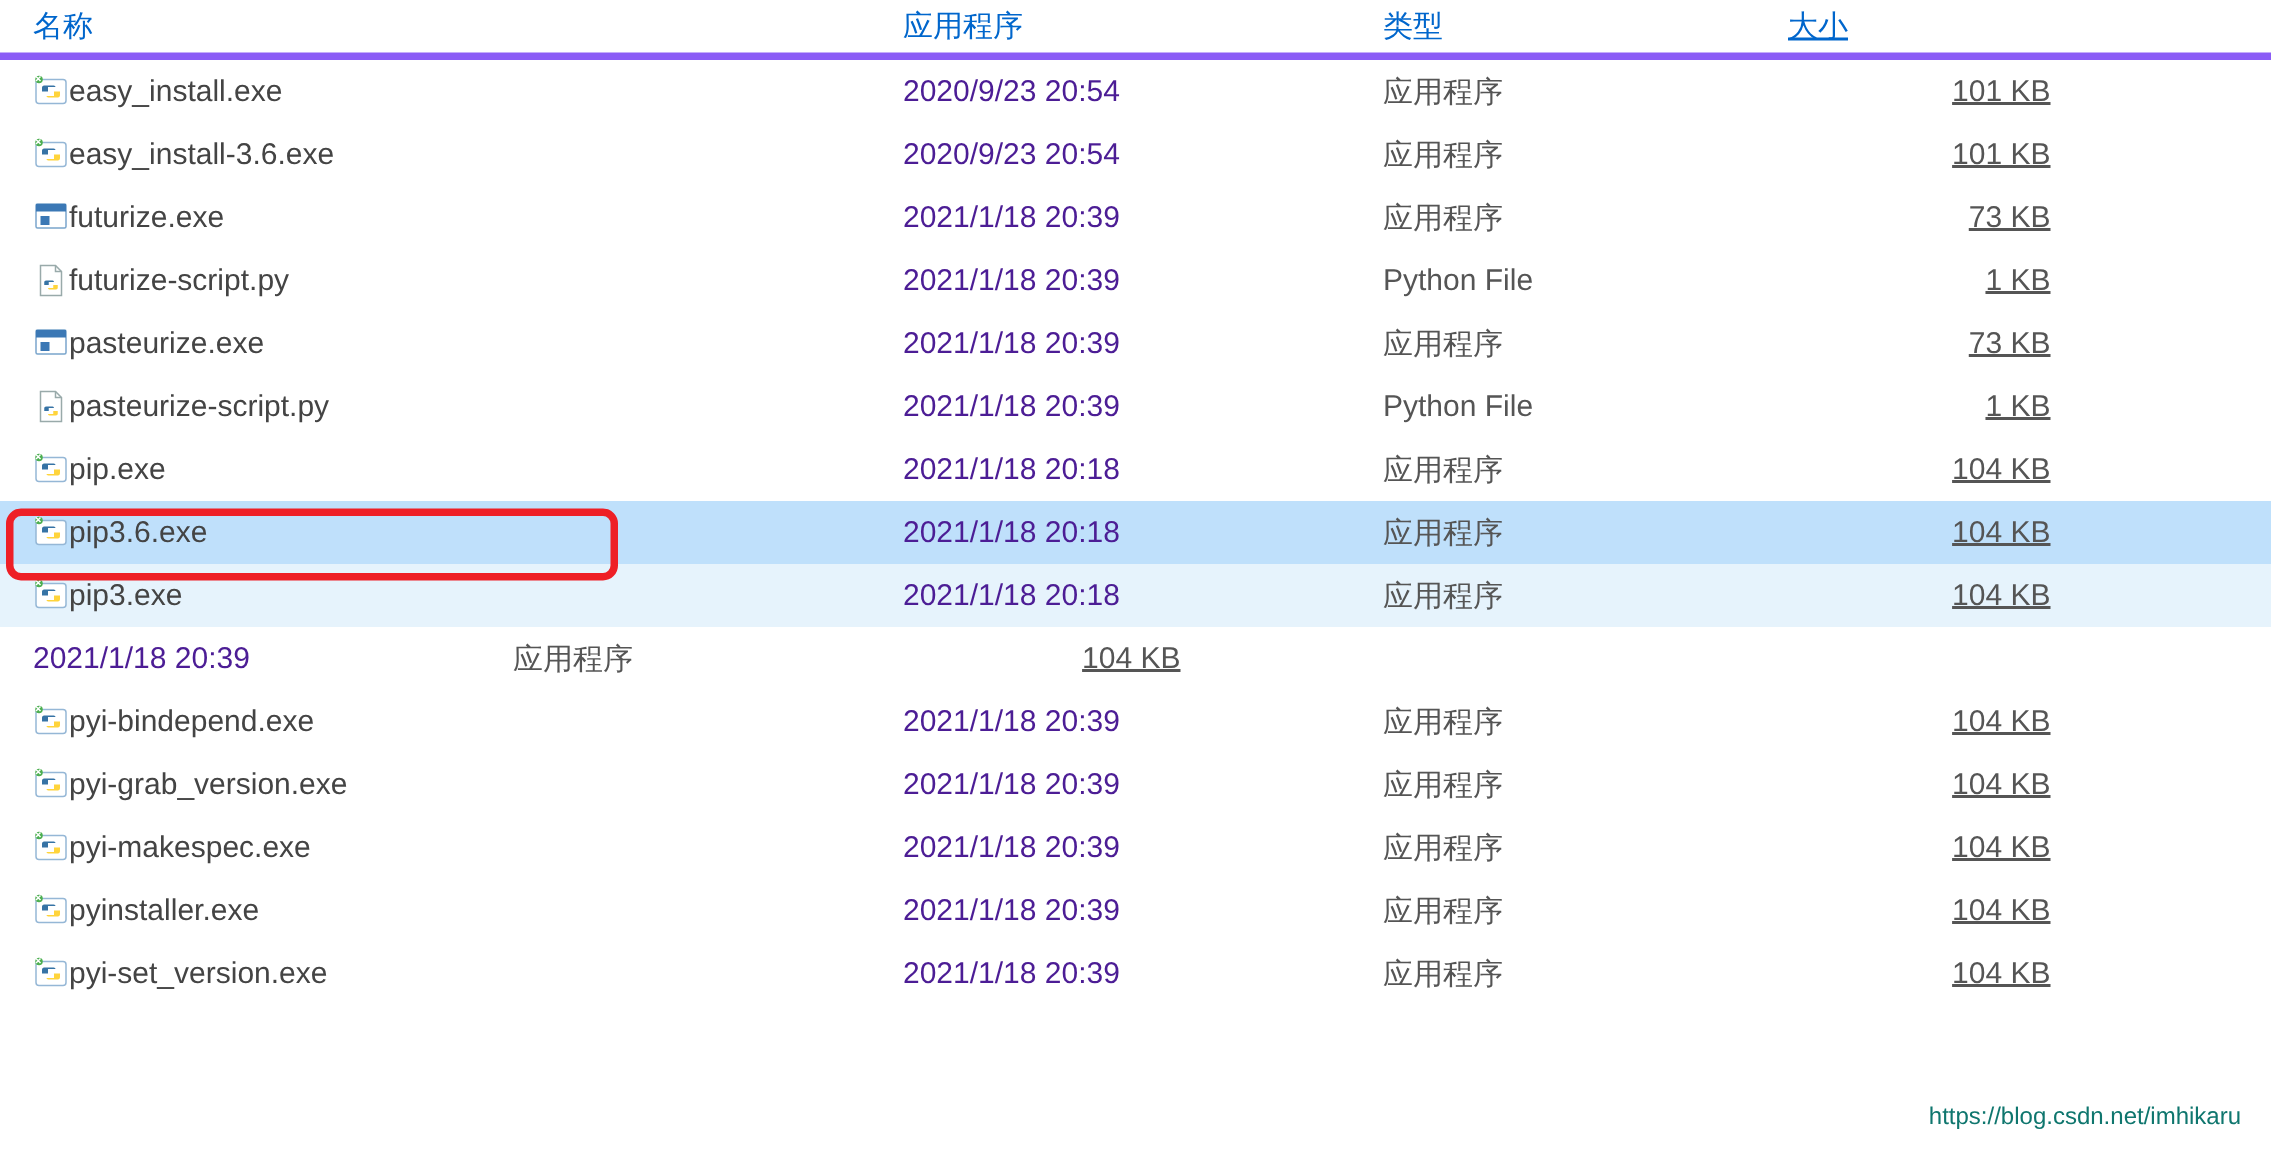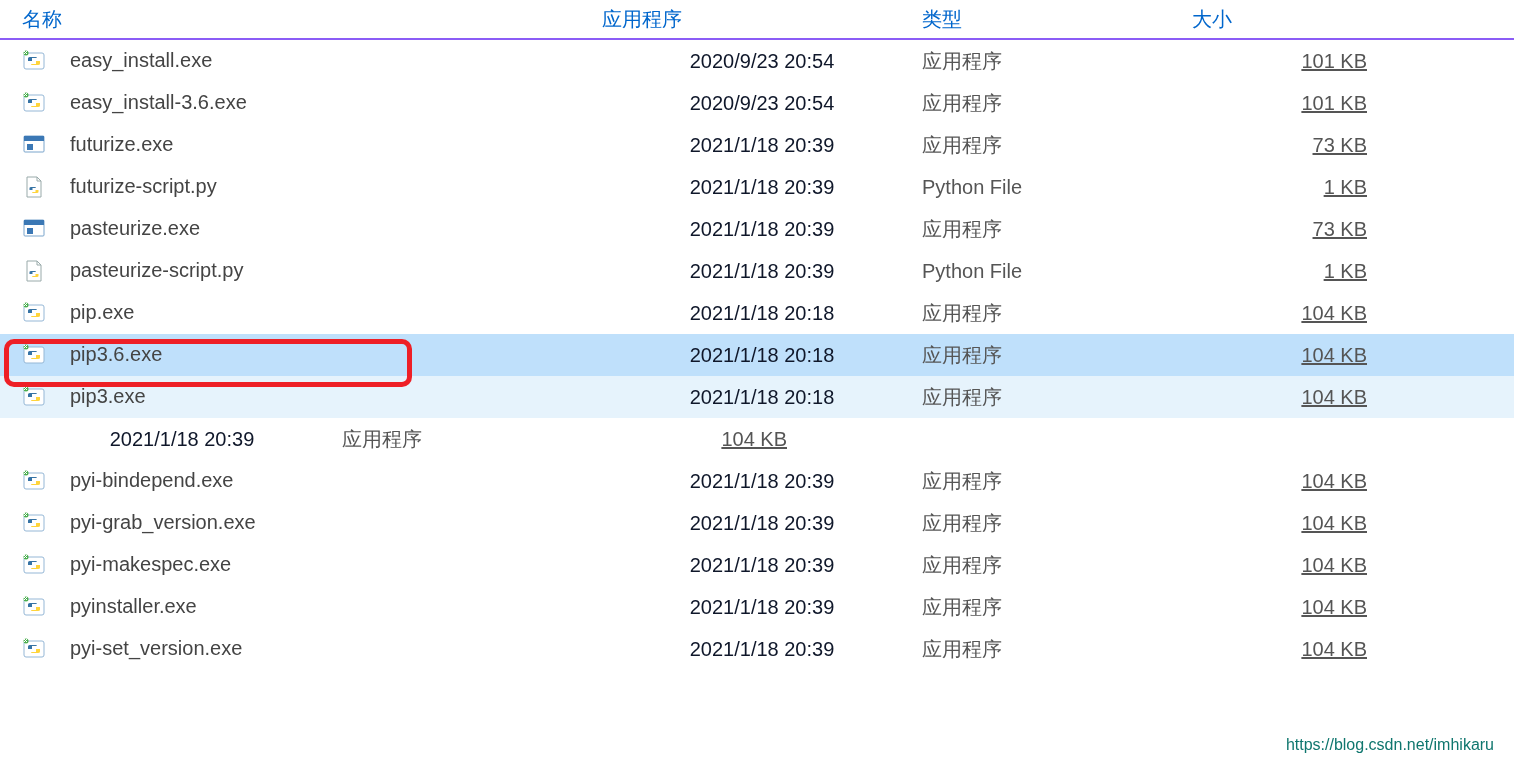--- a/index.html
+++ b/index.html
@@ -10,47 +10,47 @@
     color: #333;
     background: #fff;
     width: 1514px;
   }
   .header {
     display: flex;
     align-items: center;
     height: 40px;
     padding: 0 0 0 22px;
     color: #0066cc;
-    border-bottom: 2px solid #8b5cf6;
+    border-bottom: 5px solid #8b5cf6;
   }
   .header .col-name { width: 580px; }
   .header .col-date { width: 320px; }
   .header .col-type { width: 270px; }
-  .header .col-size { width: 185px; }
+  .header .col-size { width: 185px; text-decoration: underline; }
   .rows { }
   .row {
     display: flex;
     align-items: center;
     height: 42px;
     padding: 0 0 0 22px;
     color: #444;
   }
   .row.selected {
     background: #bfe0fb;
   }
   .row.hover {
     background: #e6f3fc;
   }
   .row .col-name {
     width: 580px;
     display: flex;
-    align-items: flex-start;
-    gap: 24px;
-  }
-  .row .col-date { width: 320px; color: #0f172a; text-align: center; }
+    align-items: center;
+    gap: 0;
+  }
+  .row .col-date { width: 320px; color: #4c1d95; }
   .row .col-type { width: 270px; color: #555; }
   .row .col-size { width: 185px; text-align: right; padding-right: 10px; color: #555; text-decoration: underline; }
   .icon {
     width: 24px;
     height: 24px;
     display: inline-flex;
     align-items: center;
     justify-content: center;
     flex-shrink: 0;
   }

